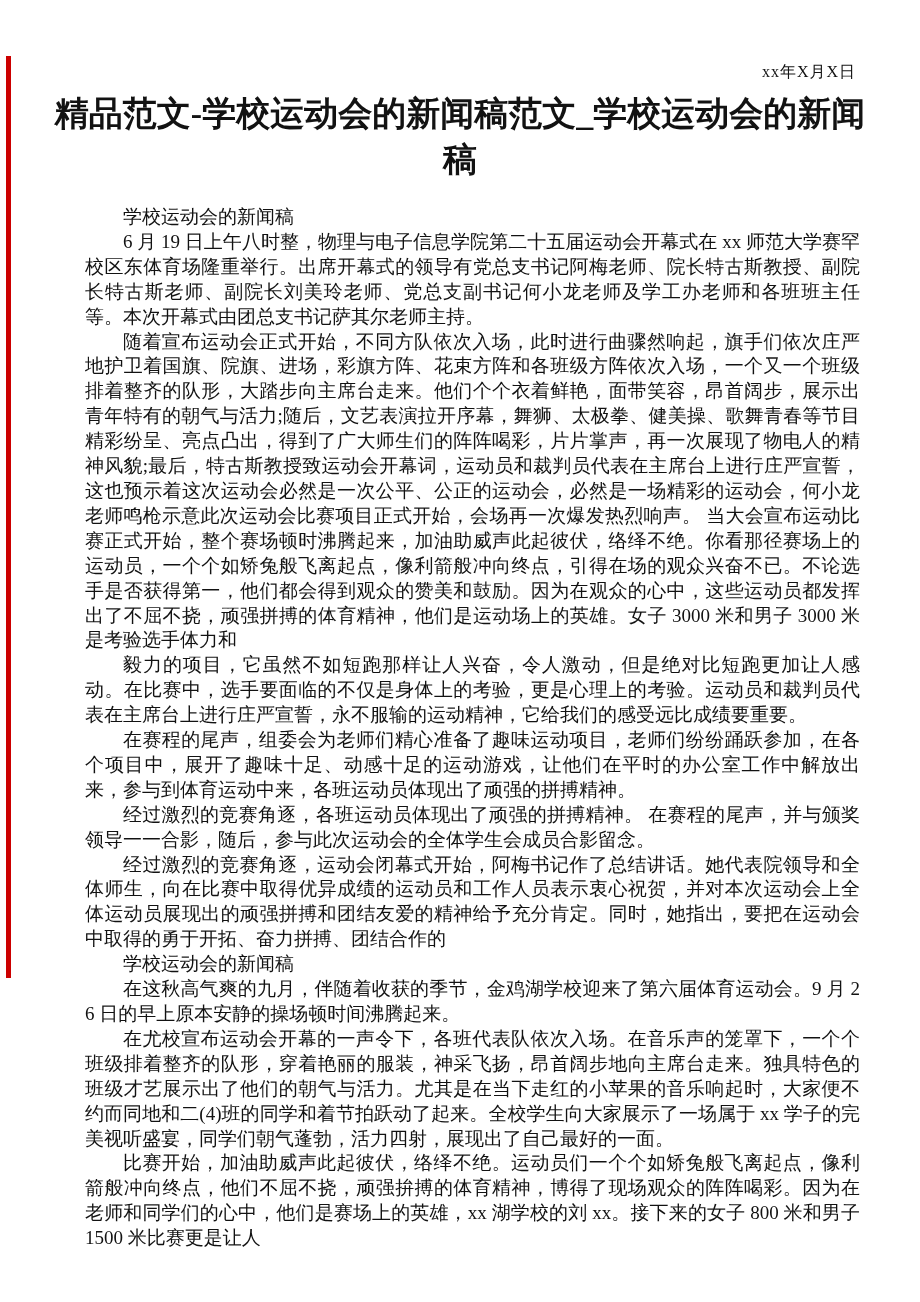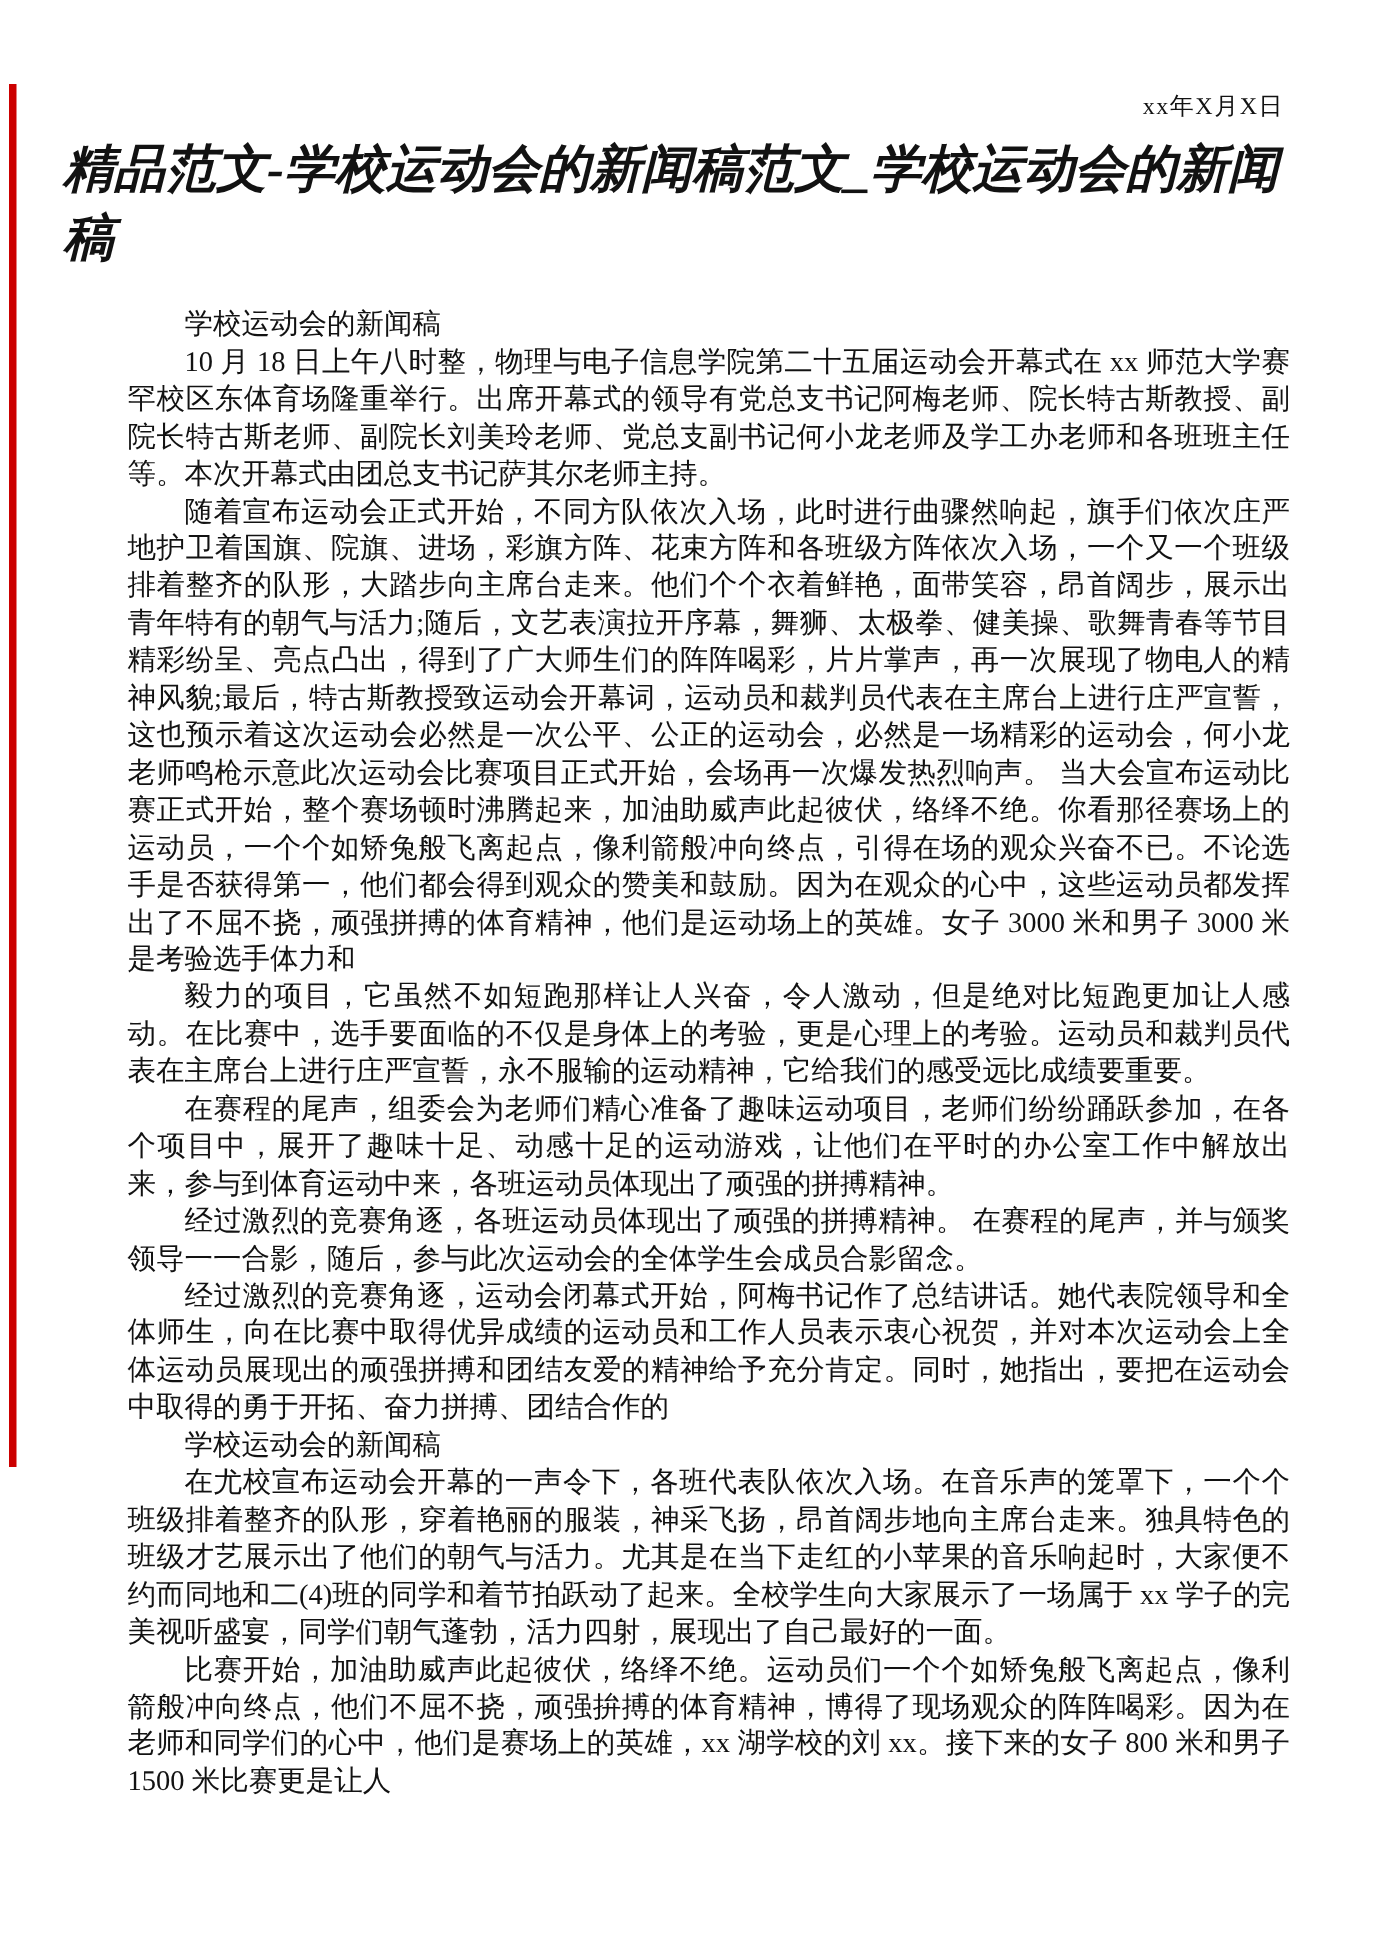--- a/index.html
+++ b/index.html
@@ -30,23 +30,22 @@
     text-align: right;
     font-size: 16px;
     line-height: 19px;
     letter-spacing: 1px;
   }
   .doc-title {
     margin: 10px 42px 22px 42px;
     font-size: 34px;
     line-height: 46px;
     font-weight: bold;
-    text-align: left;
+    text-align: center;
     word-break: break-all;
-    font-style: italic;
   }
   .doc-body {
     margin: 0 60px 0 85px;
   }
   .doc-body p {
     margin: 0;
     padding: 0;
     font-size: 19px;
     line-height: 24.9px;
     text-indent: 2em;
@@ -58,23 +57,24 @@
 </style>
 </head>
 <body>
 
 <div class="page">
   <div class="red-rule" style="background: rgb(204, 0, 0);"></div>
   <div class="date-line">xx年X月X日</div>
   <h1 class="doc-title">精品范文-学校运动会的新闻稿范文_学校运动会的新闻稿</h1>
   <div class="doc-body" id="doc-body">
       <p>学校运动会的新闻稿</p>
-      <p>10 月 18 日上午八时整，物理与电子信息学院第二十五届运动会开幕式在 xx 师范大学赛罕校区东体育场隆重举行。出席开幕式的领导有党总支书记阿梅老师、院长特古斯教授、副院长特古斯老师、副院长刘美玲老师、党总支副书记何小龙老师及学工办老师和各班班主任等。本次开幕式由团总支书记萨其尔老师主持。</p>
+      <p>6 月 19 日上午八时整，物理与电子信息学院第二十五届运动会开幕式在 xx 师范大学赛罕校区东体育场隆重举行。出席开幕式的领导有党总支书记阿梅老师、院长特古斯教授、副院长特古斯老师、副院长刘美玲老师、党总支副书记何小龙老师及学工办老师和各班班主任等。本次开幕式由团总支书记萨其尔老师主持。</p>
       <p>随着宣布运动会正式开始，不同方队依次入场，此时进行曲骤然响起，旗手们依次庄严地护卫着国旗、院旗、进场，彩旗方阵、花束方阵和各班级方阵依次入场，一个又一个班级排着整齐的队形，大踏步向主席台走来。他们个个衣着鲜艳，面带笑容，昂首阔步，展示出青年特有的朝气与活力;随后，文艺表演拉开序幕，舞狮、太极拳、健美操、歌舞青春等节目精彩纷呈、亮点凸出，得到了广大师生们的阵阵喝彩，片片掌声，再一次展现了物电人的精神风貌;最后，特古斯教授致运动会开幕词，运动员和裁判员代表在主席台上进行庄严宣誓，这也预示着这次运动会必然是一次公平、公正的运动会，必然是一场精彩的运动会，何小龙老师鸣枪示意此次运动会比赛项目正式开始，会场再一次爆发热烈响声。 当大会宣布运动比赛正式开始，整个赛场顿时沸腾起来，加油助威声此起彼伏，络绎不绝。你看那径赛场上的运动员，一个个如矫兔般飞离起点，像利箭般冲向终点，引得在场的观众兴奋不已。不论选手是否获得第一，他们都会得到观众的赞美和鼓励。因为在观众的心中，这些运动员都发挥出了不屈不挠，顽强拼搏的体育精神，他们是运动场上的英雄。女子 3000 米和男子 3000 米是考验选手体力和</p>
       <p>毅力的项目，它虽然不如短跑那样让人兴奋，令人激动，但是绝对比短跑更加让人感动。在比赛中，选手要面临的不仅是身体上的考验，更是心理上的考验。运动员和裁判员代表在主席台上进行庄严宣誓，永不服输的运动精神，它给我们的感受远比成绩要重要。</p>
       <p>在赛程的尾声，组委会为老师们精心准备了趣味运动项目，老师们纷纷踊跃参加，在各个项目中，展开了趣味十足、动感十足的运动游戏，让他们在平时的办公室工作中解放出来，参与到体育运动中来，各班运动员体现出了顽强的拼搏精神。</p>
       <p>经过激烈的竞赛角逐，各班运动员体现出了顽强的拼搏精神。 在赛程的尾声，并与颁奖领导一一合影，随后，参与此次运动会的全体学生会成员合影留念。</p>
       <p>经过激烈的竞赛角逐，运动会闭幕式开始，阿梅书记作了总结讲话。她代表院领导和全体师生，向在比赛中取得优异成绩的运动员和工作人员表示衷心祝贺，并对本次运动会上全体运动员展现出的顽强拼搏和团结友爱的精神给予充分肯定。同时，她指出，要把在运动会中取得的勇于开拓、奋力拼搏、团结合作的</p>
       <p>学校运动会的新闻稿</p>
+      <p>在这秋高气爽的九月，伴随着收获的季节，金鸡湖学校迎来了第六届体育运动会。9 月 26 日的早上原本安静的操场顿时间沸腾起来。</p>
       <p>在尤校宣布运动会开幕的一声令下，各班代表队依次入场。在音乐声的笼罩下，一个个班级排着整齐的队形，穿着艳丽的服装，神采飞扬，昂首阔步地向主席台走来。独具特色的班级才艺展示出了他们的朝气与活力。尤其是在当下走红的小苹果的音乐响起时，大家便不约而同地和二(4)班的同学和着节拍跃动了起来。全校学生向大家展示了一场属于 xx 学子的完美视听盛宴，同学们朝气蓬勃，活力四射，展现出了自己最好的一面。</p>
       <p>比赛开始，加油助威声此起彼伏，络绎不绝。运动员们一个个如矫兔般飞离起点，像利箭般冲向终点，他们不屈不挠，顽强拚搏的体育精神，博得了现场观众的阵阵喝彩。因为在老师和同学们的心中，他们是赛场上的英雄，xx 湖学校的刘 xx。接下来的女子 800 米和男子 1500 米比赛更是让人</p>
     </div>
 </div>
 
 </body></html>

